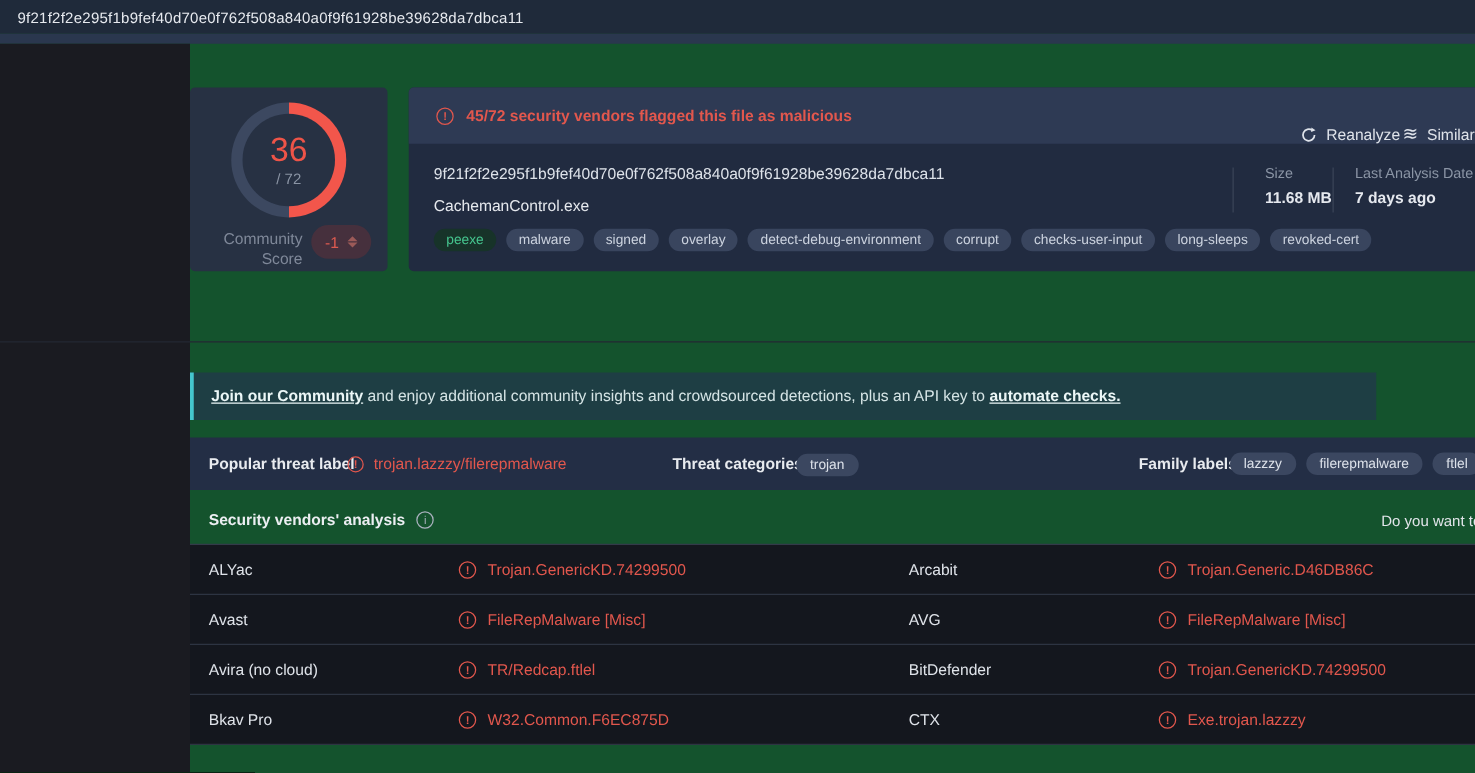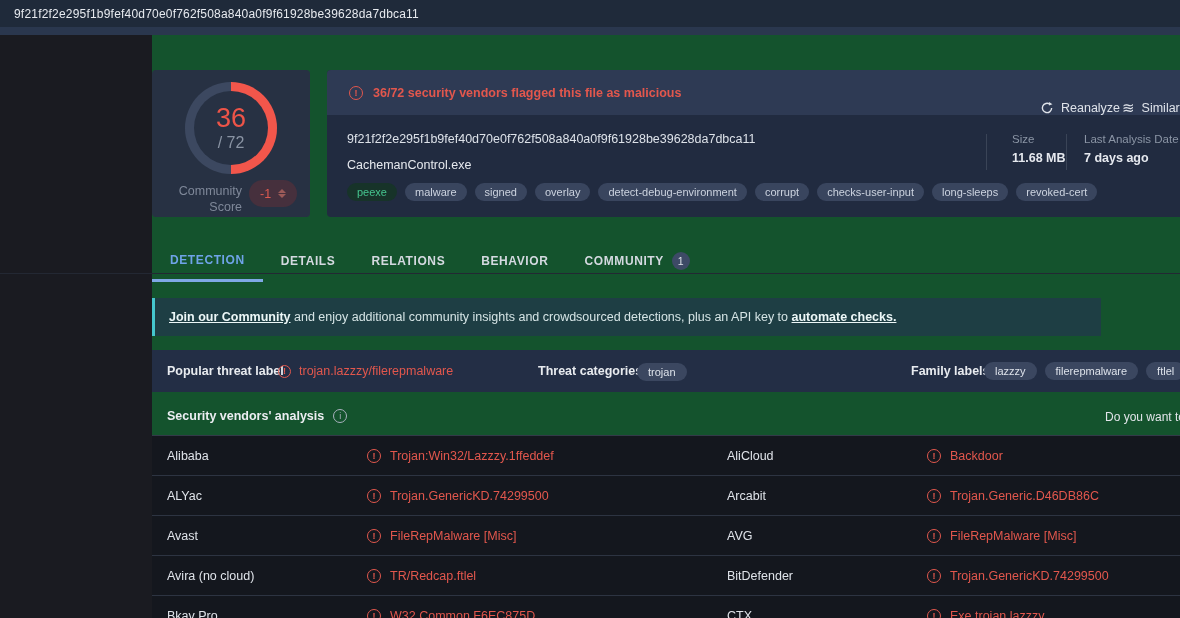--- a/index.html
+++ b/index.html
@@ -17,21 +17,21 @@
   .left-gutter { position:absolute; left:0; top:35px; width:152px; height:583px; background:#1a1b21; }
 
   
   .score-card { position:absolute; left:152px; top:70px; width:158px; height:147px;
     background:#273143; border-radius:4px; }
   .donut { position:absolute; left:33px; top:12px; width:92px; height:92px; border-radius:50%;
     background:conic-gradient(#f2564b 0deg 180deg, #3c4860 180deg 360deg); }
   .donut-hole { position:absolute; inset:9px; border-radius:50%; background:#273143;
     display:flex; flex-direction:column; align-items:center; justify-content:center; }
   .donut-score { color:#ee5448; font-size:27px; line-height:27px; font-weight:400; }
-  .donut-total { color:#8a94a4; font-size:16px; margin-top:2px; }
+  .donut-total { color:#8a94a4; font-size:12px; margin-top:2px; }
   .cs-label { position:absolute; left:10px; top:113px; width:80px; text-align:right;
     color:#7f8899; font-size:12.5px; line-height:16px; }
   .cs-badge { position:absolute; left:97px; top:110px; width:48px; height:27px;
     background:#46303d; border-radius:14px; display:flex; align-items:center; cursor:pointer; }
   .cs-value { color:#dd5a50; font-size:12.5px; margin-left:11px; }
   .cs-steppers { margin-left:7px; display:flex; flex-direction:column; gap:1px; }
   .cs-steppers i { display:block; width:0; height:0; border-left:4px solid transparent;
     border-right:4px solid transparent; }
   .cs-up { border-bottom:4px solid #9c5a58; }
   .cs-down { border-top:4px solid #9c5a58; }
@@ -140,21 +140,21 @@
       <span class="cs-steppers">
         <i class="cs-up"></i>
         <i class="cs-down"></i>
       </span>
     </div>
   </div>
 
   <div class="header-card">
     <div class="flag-banner">
       <span class="icon-alert"></span>
-      <span class="flag-text">36/72 security vendors flagged this file as malicious</span>
+      <span class="flag-text">45/72 security vendors flagged this file as malicious</span>
       <div class="hdr-btn btn-reanalyze">
         <svg class="reanalyze-svg" viewBox="0 0 16 16">
           <path d="M13.3 8 a5.3 5.3 0 1 1 -2.1 -4.25" fill="none" stroke="#dfe3ea" stroke-width="1.6"></path>
           <path d="M10.4 1.2 L14.2 3.6 L10.2 5.2 Z" fill="#dfe3ea"></path>
         </svg>
         <span>Reanalyze</span>
       </div>
       <div class="hdr-btn btn-similar">
         <span class="similar-glyph">≋</span>
         <span>Similar</span>
@@ -178,38 +178,20 @@
       <div class="info-label">Size</div>
       <div class="info-value">11.68 MB</div>
     </div>
     <div class="vdiv vdiv2"></div>
     <div class="info-block info-date">
       <div class="info-label">Last Analysis Date</div>
       <div class="info-value">7 days ago</div>
     </div>
   </div>
 
-  <div class="tabs">
-    <div class="tab active">
-      <span>DETECTION</span>
-    </div>
-    <div class="tab">
-      <span>DETAILS</span>
-    </div>
-    <div class="tab">
-      <span>RELATIONS</span>
-    </div>
-    <div class="tab">
-      <span>BEHAVIOR</span>
-    </div>
-    <div class="tab">
-      <span>COMMUNITY</span>
-      <span class="tab-badge">1</span>
-    </div>
-  </div>
   <div class="tabs-divider"></div>
 
   <div class="community-banner">
     <span>
       <a>Join our Community</a><span> and enjoy additional community insights and crowdsourced detections, plus an API key to </span><a>automate checks.</a>
     </span>
   </div>
 
   <div class="threat-bar">
     <span class="threat-title t1">Popular threat label</span>
@@ -232,32 +214,20 @@
   <div class="analysis-hdr">
     <span class="analysis-title">
       <span>Security vendors' analysis</span>
       <span class="icon-info"></span>
     </span>
     <span class="analysis-right">Do you want to a</span>
   </div>
 
   <div class="vendor-table">
 
-    <div class="vrow">
-      <span class="cell vname va">Alibaba</span>
-      <span class="cell det da">
-        <span class="icon-alert"></span>
-        <span>Trojan:Win32/Lazzzy.1ffeddef</span>
-      </span>
-      <span class="cell vname vb">AliCloud</span>
-      <span class="cell det db">
-        <span class="icon-alert"></span>
-        <span>Backdoor</span>
-      </span>
-    </div>
 
     <div class="vrow">
       <span class="cell vname va">ALYac</span>
       <span class="cell det da">
         <span class="icon-alert"></span>
         <span>Trojan.GenericKD.74299500</span>
       </span>
       <span class="cell vname vb">Arcabit</span>
       <span class="cell det db">
         <span class="icon-alert"></span>

